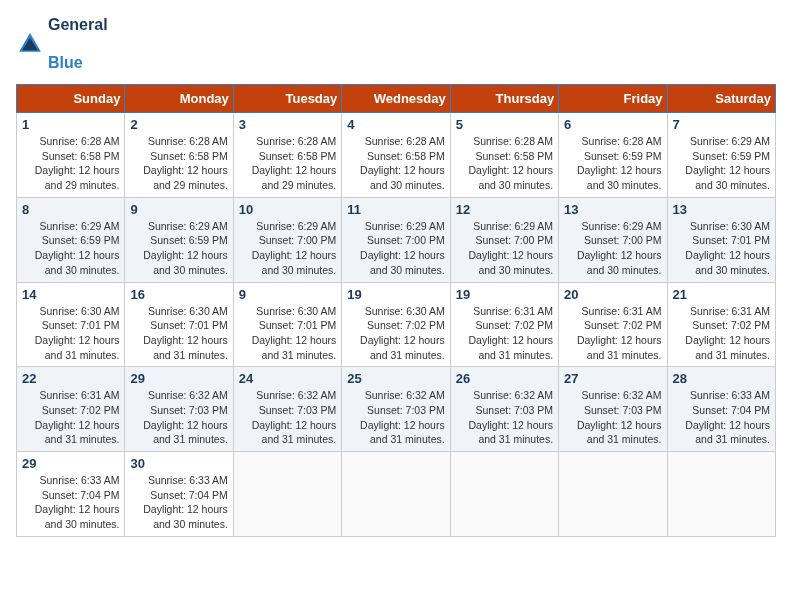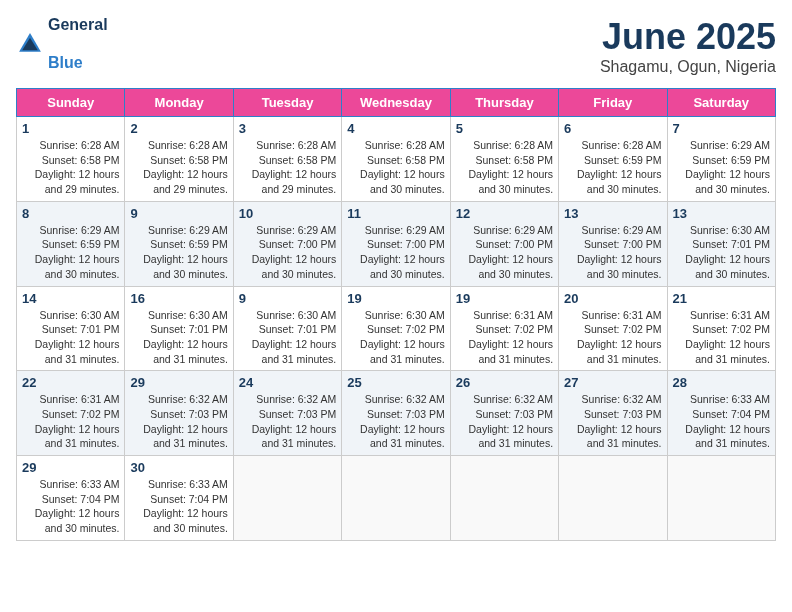--- a/index.html
+++ b/index.html
@@ -36,24 +36,24 @@
     .location-title {
       font-size: 16px;
       color: #444;
     }
     .calendar-table {
       width: 100%;
       border-collapse: collapse;
       font-size: 11px;
     }
     .calendar-table th {
-      background: #ec4899;
+      background: #c2410c;
       color: #fff;
       padding: 6px 4px;
-      text-align: center;
+      text-align: right;
       font-size: 13px;
       font-weight: bold;
       border: 1px solid #2e7ec9;
     }
     .calendar-table td {
       border: 1px solid #ccc;
       vertical-align: top;
       padding: 4px 5px;
       width: calc(100% / 7);
       min-height: 80px;
@@ -86,24 +86,20 @@
   <div class="logo">
     <svg class="logo-icon" viewBox="0 0 36 36">
       <polygon points="18,4 32,28 4,28" fill="#2e7ec9"></polygon>
       <polygon points="18,10 28,26 8,26" fill="#1a3a5c"></polygon>
     </svg>
     <div>
       <div style="font-size:16px;font-weight:bold;color:#1a3a5c;">General</div>
       <div style="font-size:16px;font-weight:bold;color:#2e7ec9;margin-top:20px;">Blue</div>
     </div>
   </div>
-  <div class="title-area">
-    <div class="month-title">June 2025</div>
-    <div class="location-title">Shagamu, Ogun, Nigeria</div>
-  </div>
 </div>
 
 <table class="calendar-table">
   <thead>
     <tr id="weekday-header">
         <th>Sunday</th>
         <th>Monday</th>
         <th>Tuesday</th>
         <th>Wednesday</th>
         <th>Thursday</th>

